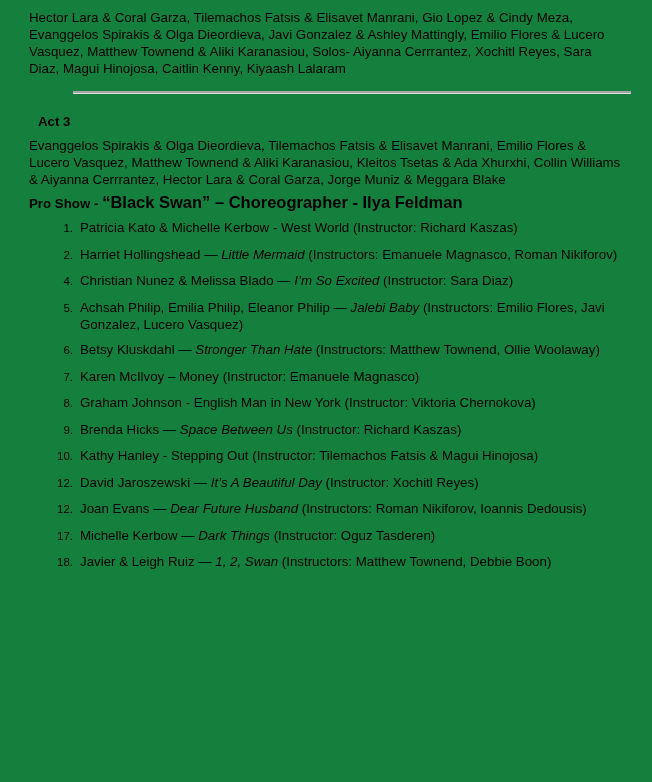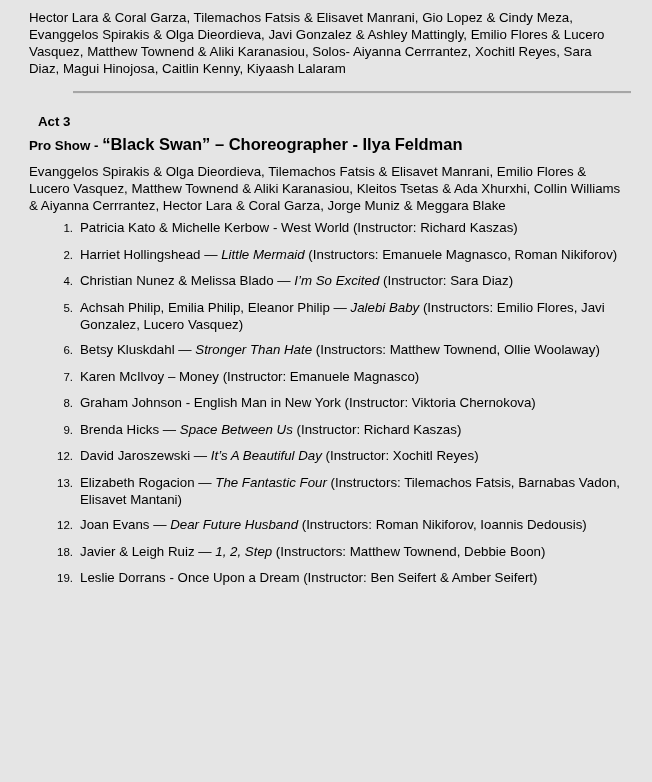--- a/index.html
+++ b/index.html
@@ -1,19 +1,19 @@
 <!DOCTYPE html>
 <html><head>
 <meta charset="utf-8">
 <style>
   html, body { margin: 0; padding: 0; background: #ffffff; }
   .doc {
     width: 652px; height: 782px; box-sizing: border-box;
     padding: 9px 27px 0 29px;
-    background: #e5e5e5; color: #000000;
+    background: #15803d; color: #000000;
     font-family: "Liberation Sans", sans-serif;
     font-size: 13.3px; line-height: 17px;
     overflow: hidden;
   }
   .para { margin: 0; }
   .divider {
     height: 2px; width: 558px;
     background: #a6a6a6; border-bottom: 1px solid #dedede;
     margin: 14px 0 0 44px;
   }
@@ -28,22 +28,22 @@
   .perf-text { margin-left: 7px; flex: 1; }
   .song-italic { font-style: italic; }
 </style>
 </head>
 <body>
 
 <div class="doc">
   <p class="para">Hector Lara &amp; Coral Garza, Tilemachos Fatsis &amp; Elisavet Manrani, Gio Lopez &amp; Cindy Meza, Evanggelos Spirakis &amp; Olga Dieordieva, Javi Gonzalez &amp; Ashley Mattingly, Emilio Flores &amp; Lucero Vasquez, Matthew Townend &amp; Aliki Karanasiou, Solos- Aiyanna Cerrrantez, Xochitl Reyes, Sara Diaz, Magui Hinojosa, Caitlin Kenny, Kiyaash Lalaram</p>
   <div class="divider"></div>
   <p class="para act-heading">Act 3</p>
+  <p class="para cast">Evanggelos Spirakis &amp; Olga Dieordieva, Tilemachos Fatsis &amp; Elisavet Manrani, Emilio Flores &amp; Lucero Vasquez, Matthew Townend &amp; Aliki Karanasiou, Kleitos Tsetas &amp; Ada Xhurxhi, Collin Williams &amp; Aiyanna Cerrrantez, Hector Lara &amp; Coral Garza, Jorge Muniz &amp; Meggara Blake</p>
   <p class="para show-heading"><span class="show-prefix">Pro Show - </span><span class="show-main">“Black Swan” – Choreographer - Ilya Feldman</span></p>
-  <p class="para cast">Evanggelos Spirakis &amp; Olga Dieordieva, Tilemachos Fatsis &amp; Elisavet Manrani, Emilio Flores &amp; Lucero Vasquez, Matthew Townend &amp; Aliki Karanasiou, Kleitos Tsetas &amp; Ada Xhurxhi, Collin Williams &amp; Aiyanna Cerrrantez, Hector Lara &amp; Coral Garza, Jorge Muniz &amp; Meggara Blake</p>
   <div class="perf-list" id="perf-list">
   <div class="perf-item">
     <span class="perf-num">1.</span>
     <span class="perf-text"><span>Patricia Kato &amp; Michelle Kerbow - West World (Instructor: Richard Kaszas)</span></span>
   </div>
 
   <div class="perf-item">
     <span class="perf-num">2.</span>
     <span class="perf-text"><span>Harriet Hollingshead — </span><span class="song-italic">Little Mermaid</span><span> (Instructors: Emanuele Magnasco, Roman Nikiforov)</span></span>
   </div>
@@ -71,44 +71,44 @@
   <div class="perf-item">
     <span class="perf-num">8.</span>
     <span class="perf-text"><span>Graham Johnson - English Man in New York (Instructor: Viktoria Chernokova)</span></span>
   </div>
 
   <div class="perf-item">
     <span class="perf-num">9.</span>
     <span class="perf-text"><span>Brenda Hicks — </span><span class="song-italic">Space Between Us</span><span> (Instructor: Richard Kaszas)</span></span>
   </div>
 
+  <div class="perf-item">
+    <span class="perf-num">10.</span>
+    <span class="perf-text"><span>Kathy Hanley - Stepping Out (Instructor: Tilemachos Fatsis &amp; Magui Hinojosa)</span></span>
+  </div>
 
 
   <div class="perf-item">
     <span class="perf-num">12.</span>
     <span class="perf-text"><span>David Jaroszewski — </span><span class="song-italic">It’s A Beautiful Day</span><span> (Instructor: Xochitl Reyes)</span></span>
   </div>
 
-  <div class="perf-item">
-    <span class="perf-num">13.</span>
-    <span class="perf-text"><span>Elizabeth Rogacion — </span><span class="song-italic">The Fantastic Four</span><span> (Instructors: Tilemachos Fatsis, Barnabas Vadon, Elisavet Mantani)</span></span>
-  </div>
 
 
   <div class="perf-item">
     <span class="perf-num">12.</span>
     <span class="perf-text"><span>Joan Evans — </span><span class="song-italic">Dear Future Husband</span><span> (Instructors: Roman Nikiforov, Ioannis Dedousis)</span></span>
   </div>
 
 
+  <div class="perf-item">
+    <span class="perf-num">17.</span>
+    <span class="perf-text"><span>Michelle Kerbow — </span><span class="song-italic">Dark Things</span><span> (Instructor: Oguz Tasderen)</span></span>
+  </div>
 
   <div class="perf-item">
     <span class="perf-num">18.</span>
-    <span class="perf-text"><span>Javier &amp; Leigh Ruiz — </span><span class="song-italic">1, 2, Step</span><span> (Instructors: Matthew Townend, Debbie Boon)</span></span>
+    <span class="perf-text"><span>Javier &amp; Leigh Ruiz — </span><span class="song-italic">1, 2, Swan</span><span> (Instructors: Matthew Townend, Debbie Boon)</span></span>
   </div>
 
-  <div class="perf-item">
-    <span class="perf-num">19.</span>
-    <span class="perf-text"><span>Leslie Dorrans - Once Upon a Dream (Instructor: Ben Seifert &amp; Amber Seifert)</span></span>
-  </div>
 
 </div>
 </div>
 
 </body></html>

